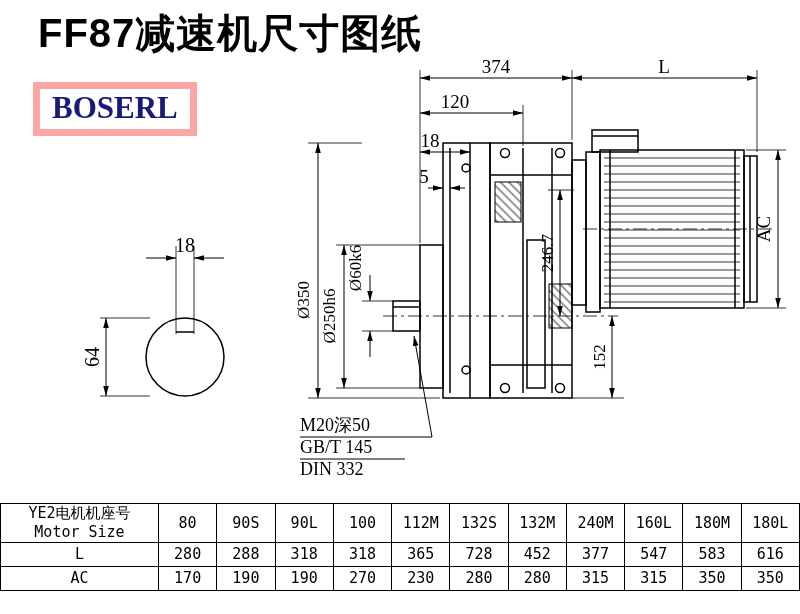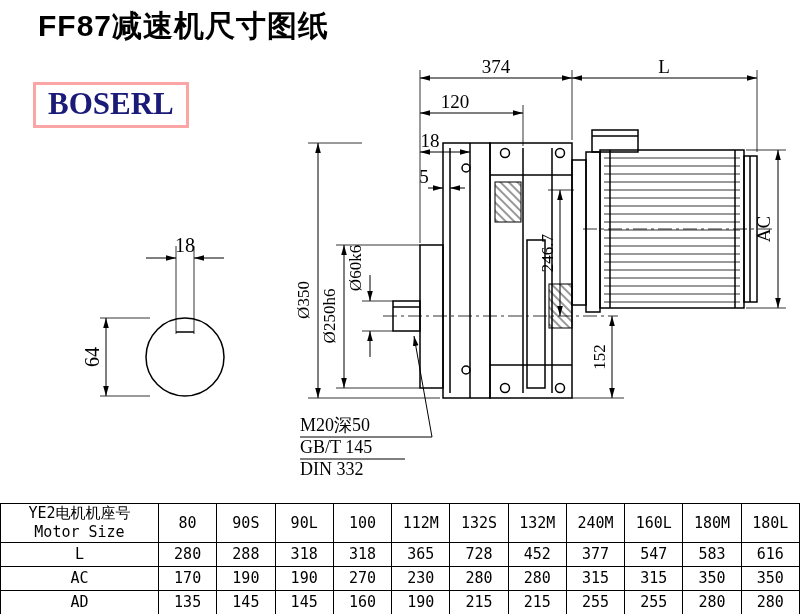--- a/index.html
+++ b/index.html
@@ -1,20 +1,20 @@
 <!DOCTYPE html>
 <html><head>
 <meta charset="utf-8">
 <style>
   html,body{margin:0;padding:0;background:#fff;}
   .page{position:relative;width:800px;height:614px;background:#ffffff;overflow:hidden;
         font-family:"Liberation Sans",sans-serif;color:#000;}
-  .title{position:absolute;left:38px;top:6px;font-size:30px;font-weight:bold;
+  .title{position:absolute;left:38px;top:6px;font-size:40px;font-weight:bold;
          letter-spacing:1px;margin:0;white-space:nowrap;}
-  .logo{position:absolute;left:33px;top:82px;border:3px solid #fca5a5;color:#1a1a78;
+  .logo{position:absolute;left:33px;top:82px;border:7px solid #fca5a5;color:#1a1a78;
         font-family:"Liberation Serif",serif;font-weight:bold;font-size:31px;
         line-height:1.1;padding:2px 12px 4px;background:#fff;}
   svg.drawing{position:absolute;left:0;top:0;}
   svg .part{stroke:#000;stroke-width:1.5;fill:none;}
   svg .thin{stroke:#000;stroke-width:0.8;fill:none;}
   svg .dim{stroke:#000;stroke-width:1;fill:none;}
   svg .cl{stroke:#000;stroke-width:0.8;fill:none;stroke-dasharray:14 4 3 4;}
   svg text{fill:#000;font-family:"Liberation Serif",serif;}
   .dim-table{position:absolute;left:0;top:503px;width:800px;border-collapse:collapse;
              table-layout:fixed;font-family:"DejaVu Sans Mono",monospace;font-size:15px;}
@@ -211,30 +211,16 @@
       <td>190</td>
       <td>270</td>
       <td>230</td>
       <td>280</td>
       <td>280</td>
       <td>315</td>
       <td>315</td>
       <td>350</td>
       <td>350</td>
     </tr>
-    <tr class="data">
-      <td>AD</td>
-      <td>135</td>
-      <td>145</td>
-      <td>145</td>
-      <td>160</td>
-      <td>190</td>
-      <td>215</td>
-      <td>215</td>
-      <td>255</td>
-      <td>255</td>
-      <td>280</td>
-      <td>280</td>
-    </tr>
   </tbody>
     </table>
 
 </div>
 
 </body></html>

